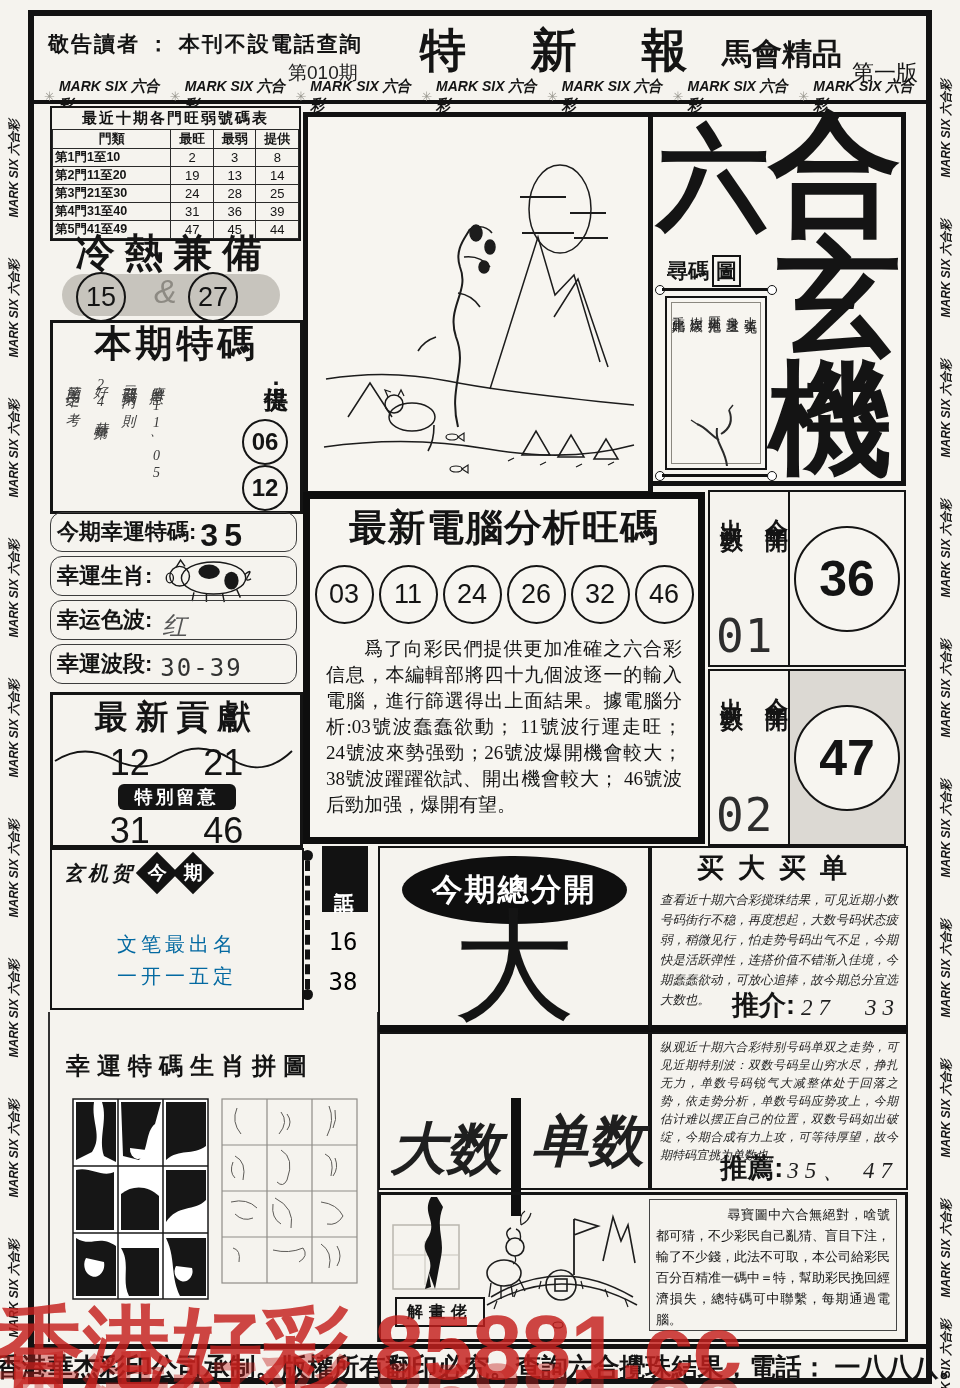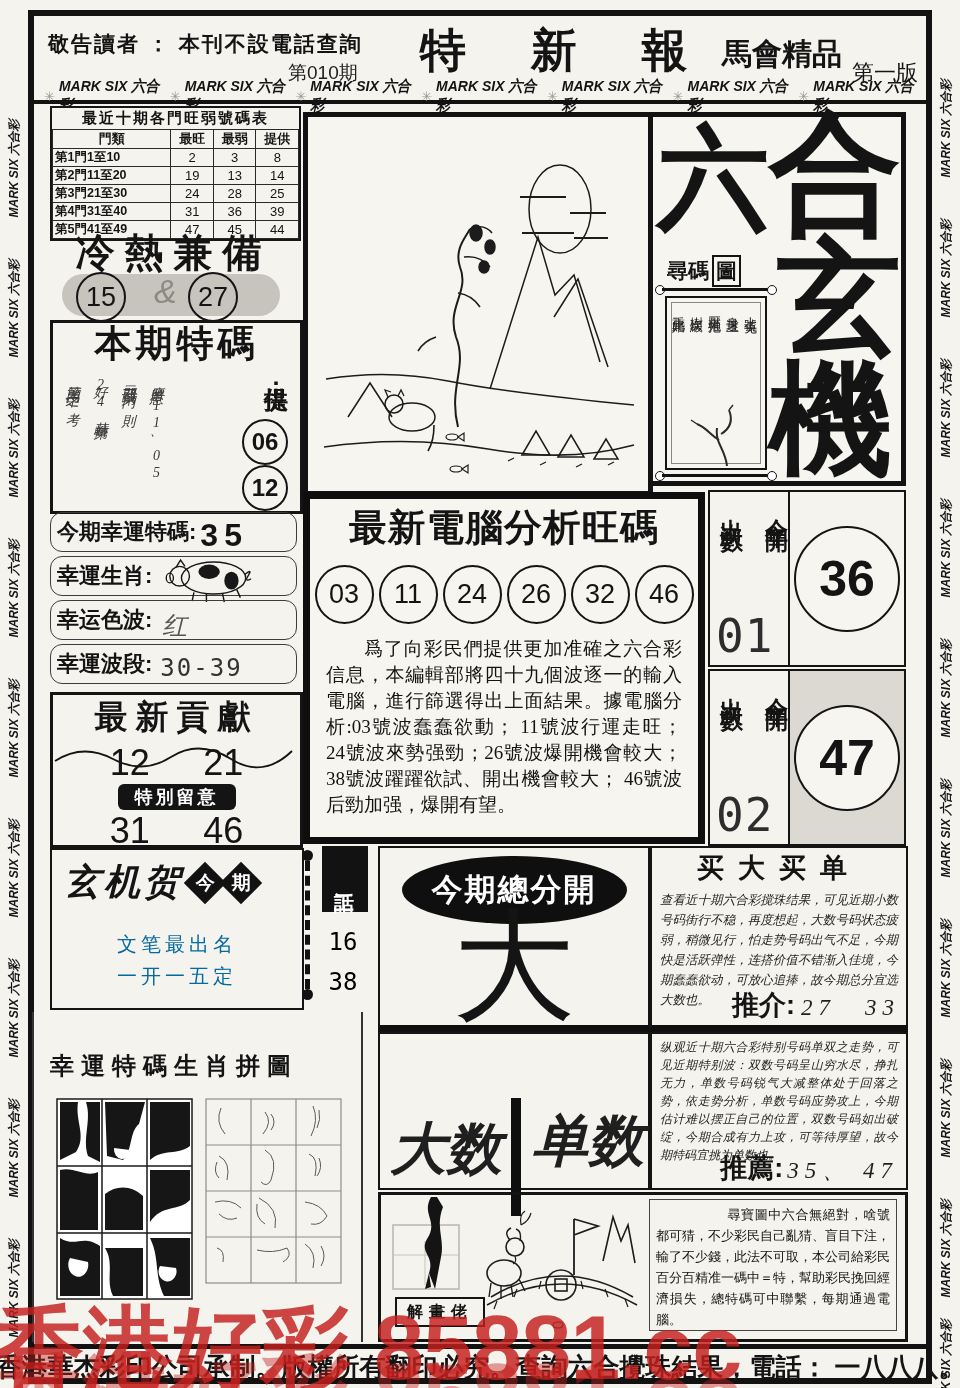--- a/index.html
+++ b/index.html
@@ -75,35 +75,35 @@
   #contrib .row{display:flex;justify-content:space-around;padding:0 30px;font-size:36px;}
   #contrib .row.r1{margin-top:2px;}
   #contrib .wavy{position:absolute;left:0;top:44px;}
   #contrib .pill{display:block;margin:0 auto;width:110px;background:#141414;color:#fff;font-size:18px;font-weight:bold;
       text-align:center;letter-spacing:3px;border-radius:6px;padding:1px 4px;}
   #contrib .row.r2{font-size:36px;margin-top:0;}
 
   
   #xuanji{left:50px;top:848px;width:250px;height:158px;border:2.5px solid #141414;}
   #xuanji .xt{position:absolute;left:12px;top:8px;display:flex;align-items:center;gap:6px;}
-  #xuanji .xt .t{font-family:"Liberation Serif",serif;font-size:36px;font-weight:bold;font-style:italic;letter-spacing:4px;}
+  #xuanji .xt .t{font-family:"Liberation Serif",serif;font-size:20px;font-weight:bold;font-style:italic;letter-spacing:4px;}
   .diamond{width:30px;height:30px;background:#121212;transform:rotate(45deg);display:flex;align-items:center;justify-content:center;}
   .diamond span{transform:rotate(-45deg);color:#fff;font-size:19px;font-weight:bold;}
   #xuanji .xlines{position:absolute;left:0;top:78px;width:100%;text-align:center;
       font-family:"Liberation Serif",serif;font-size:20px;letter-spacing:4px;line-height:1.6;color:#0369a1;}
   #dash-col{left:300px;top:850px;height:150px;width:14px;display:flex;flex-direction:column;align-items:center;}
   #dash-col .dot{width:11px;height:11px;background:#121212;border-radius:50%;}
   #dash-col .seg{flex:1;border-left:5px dashed #121212;}
   #side-box{left:322px;top:846px;width:46px;height:66px;background:#121212;display:flex;align-items:center;justify-content:center;}
   #side-box span{writing-mode:vertical-rl;text-orientation:upright;color:#fff;font-size:20px;font-weight:bold;letter-spacing:4px;}
   .side-num{left:318px;width:50px;text-align:center;font-family:"DejaVu Sans Mono",monospace;font-size:24px;color:#000000;}
   #sn1{top:928px;} #sn2{top:968px;}
 
   
-  #puzzle{left:32px;top:1012px;width:327px;height:330px;border-left:2px solid #333;border-right:2px solid #333;}
+  #puzzle{left:48px;top:1012px;width:327px;height:330px;border-left:2px solid #333;border-right:2px solid #333;}
   #puzzle .pz-title{margin:38px 0 0 16px;font-family:"Liberation Serif",serif;font-size:24px;font-weight:bold;letter-spacing:7px;}
   #puzzle .grids{position:absolute;left:22px;top:86px;display:flex;gap:12px;}
 
   
   #draw-box{left:303px;top:112px;width:340px;height:374px;border:5px solid #121212;background:#f7f5f0;}
 
   
   #comp-box{left:303px;top:492px;width:402px;height:352px;border:7px solid #0e0e0e;background:#f7f5f0;box-sizing:border-box;}
   #comp-box .cb-title{font-size:37px;font-weight:bold;text-align:center;letter-spacing:1px;margin-top:4px;transform:scaleX(1.02);}
   #comp-box .circles{display:flex;justify-content:center;gap:5px;margin-top:12px;}

